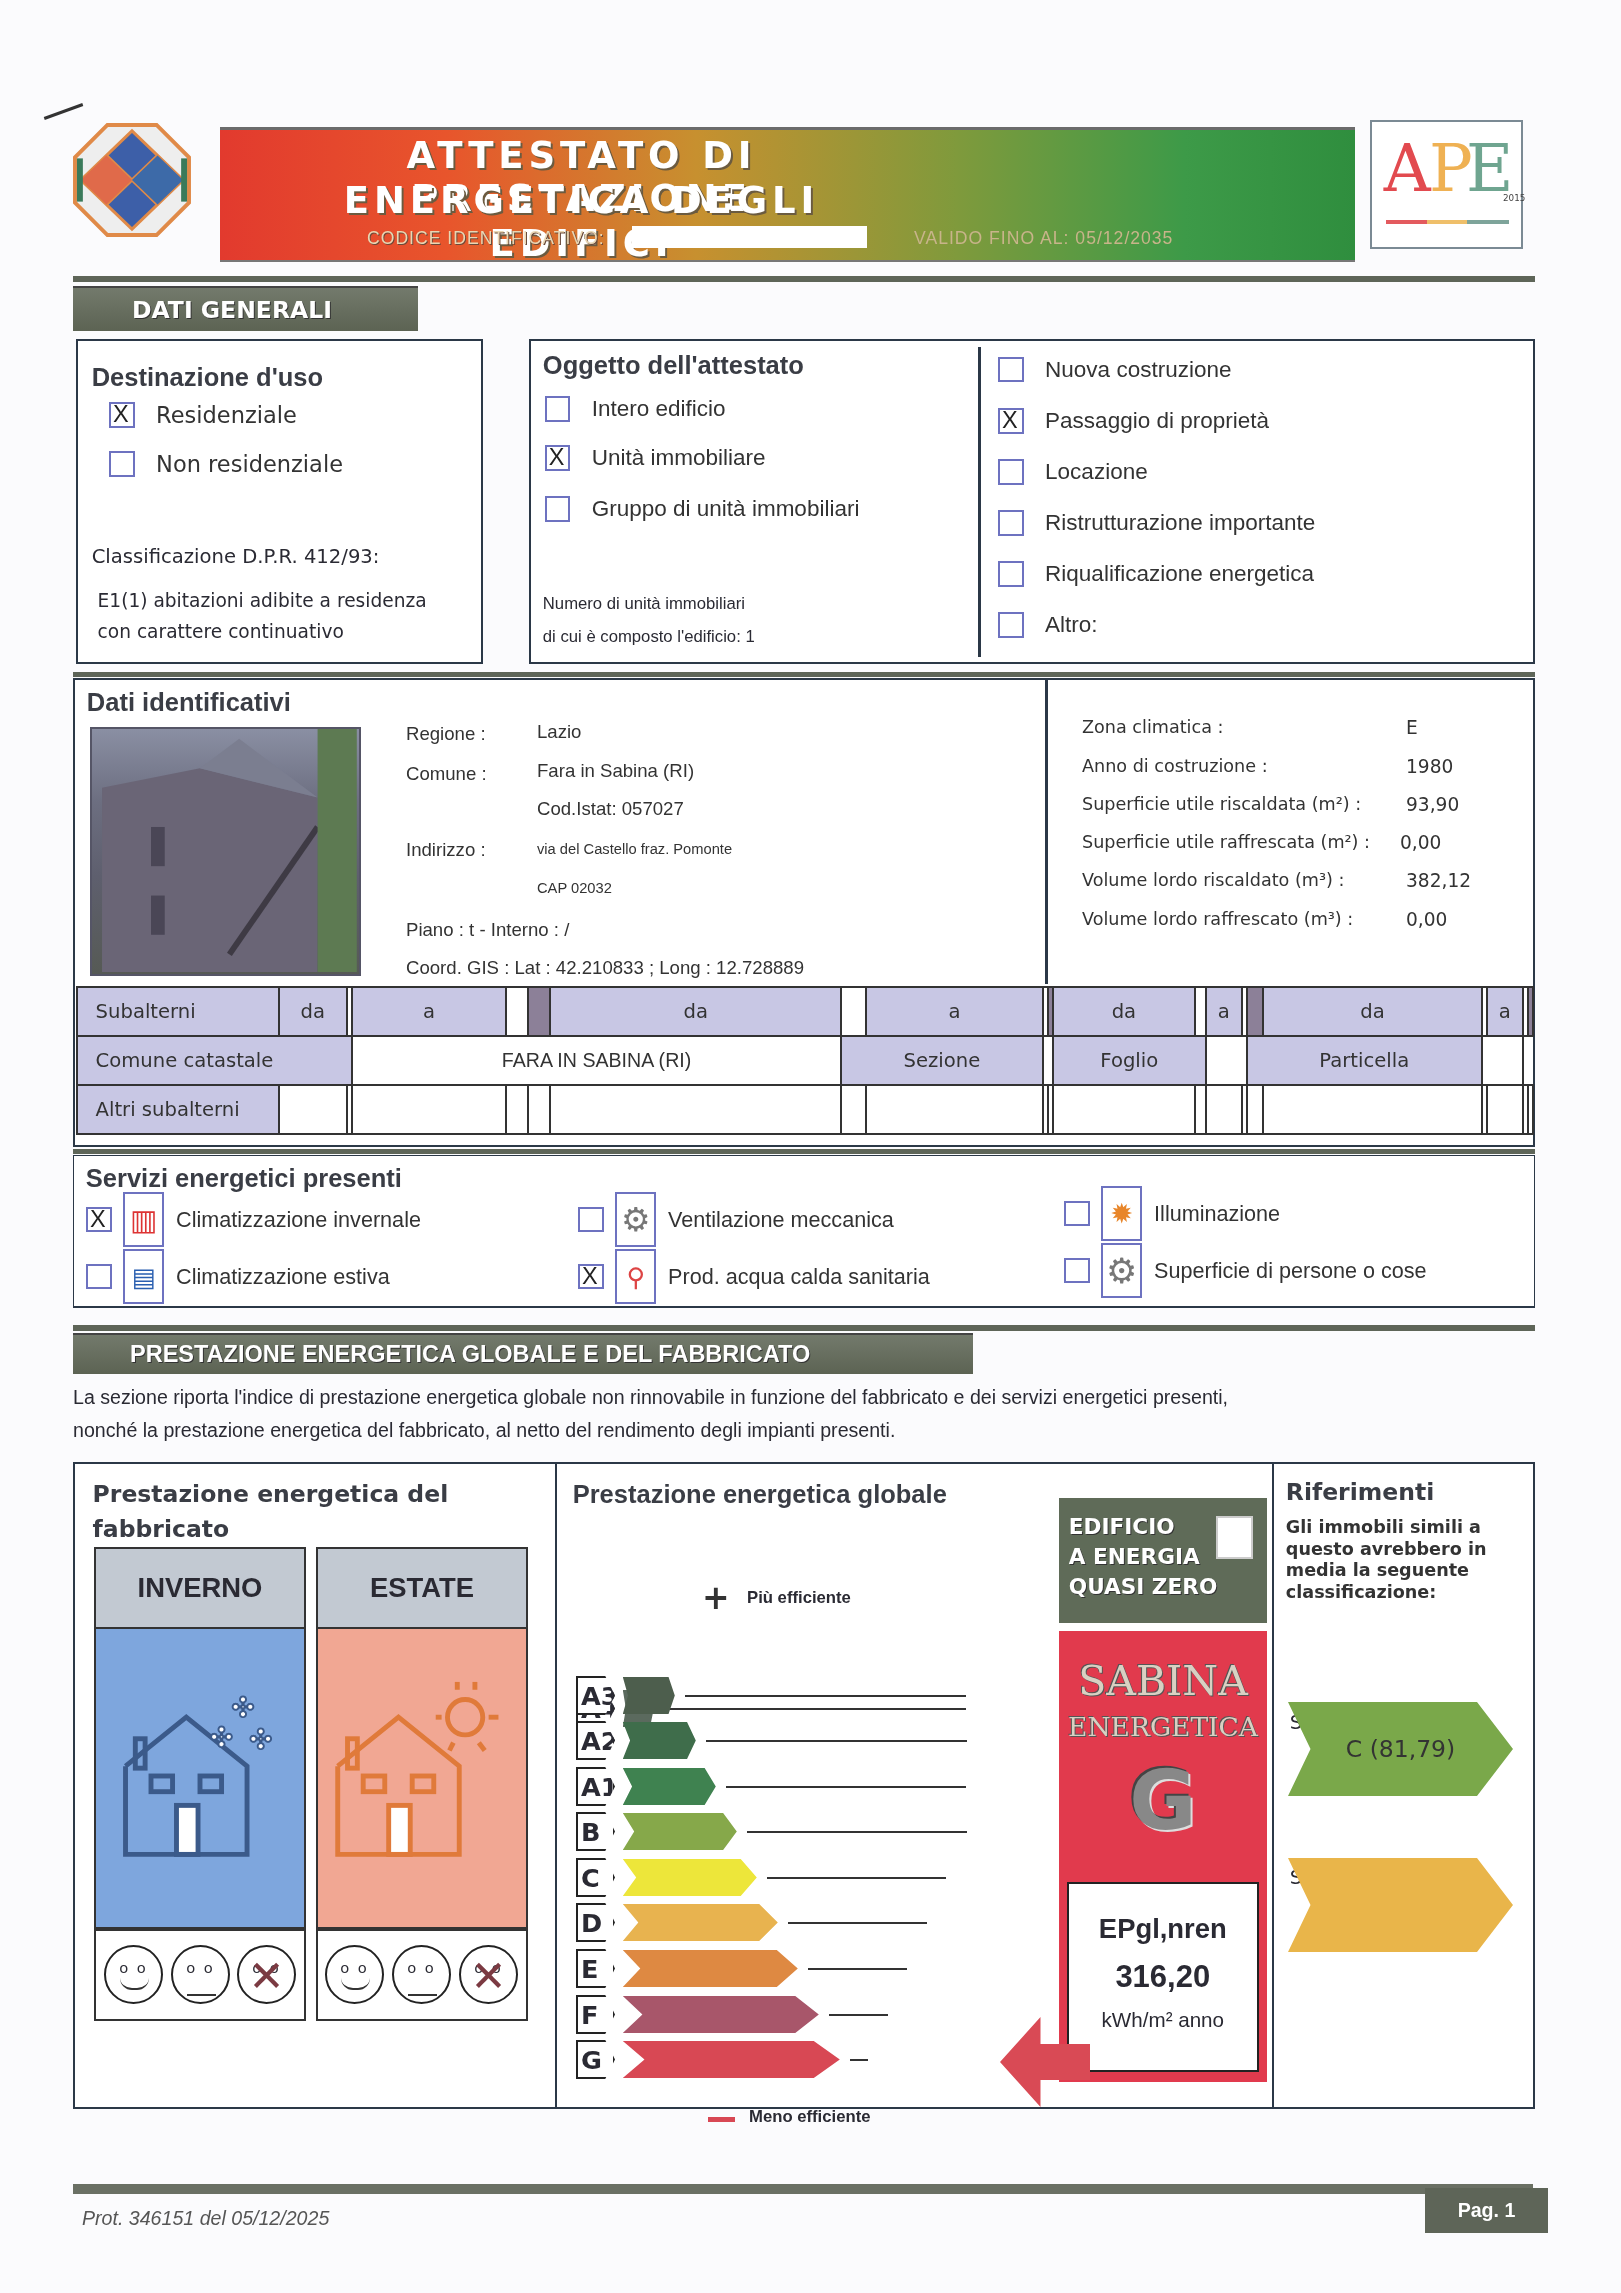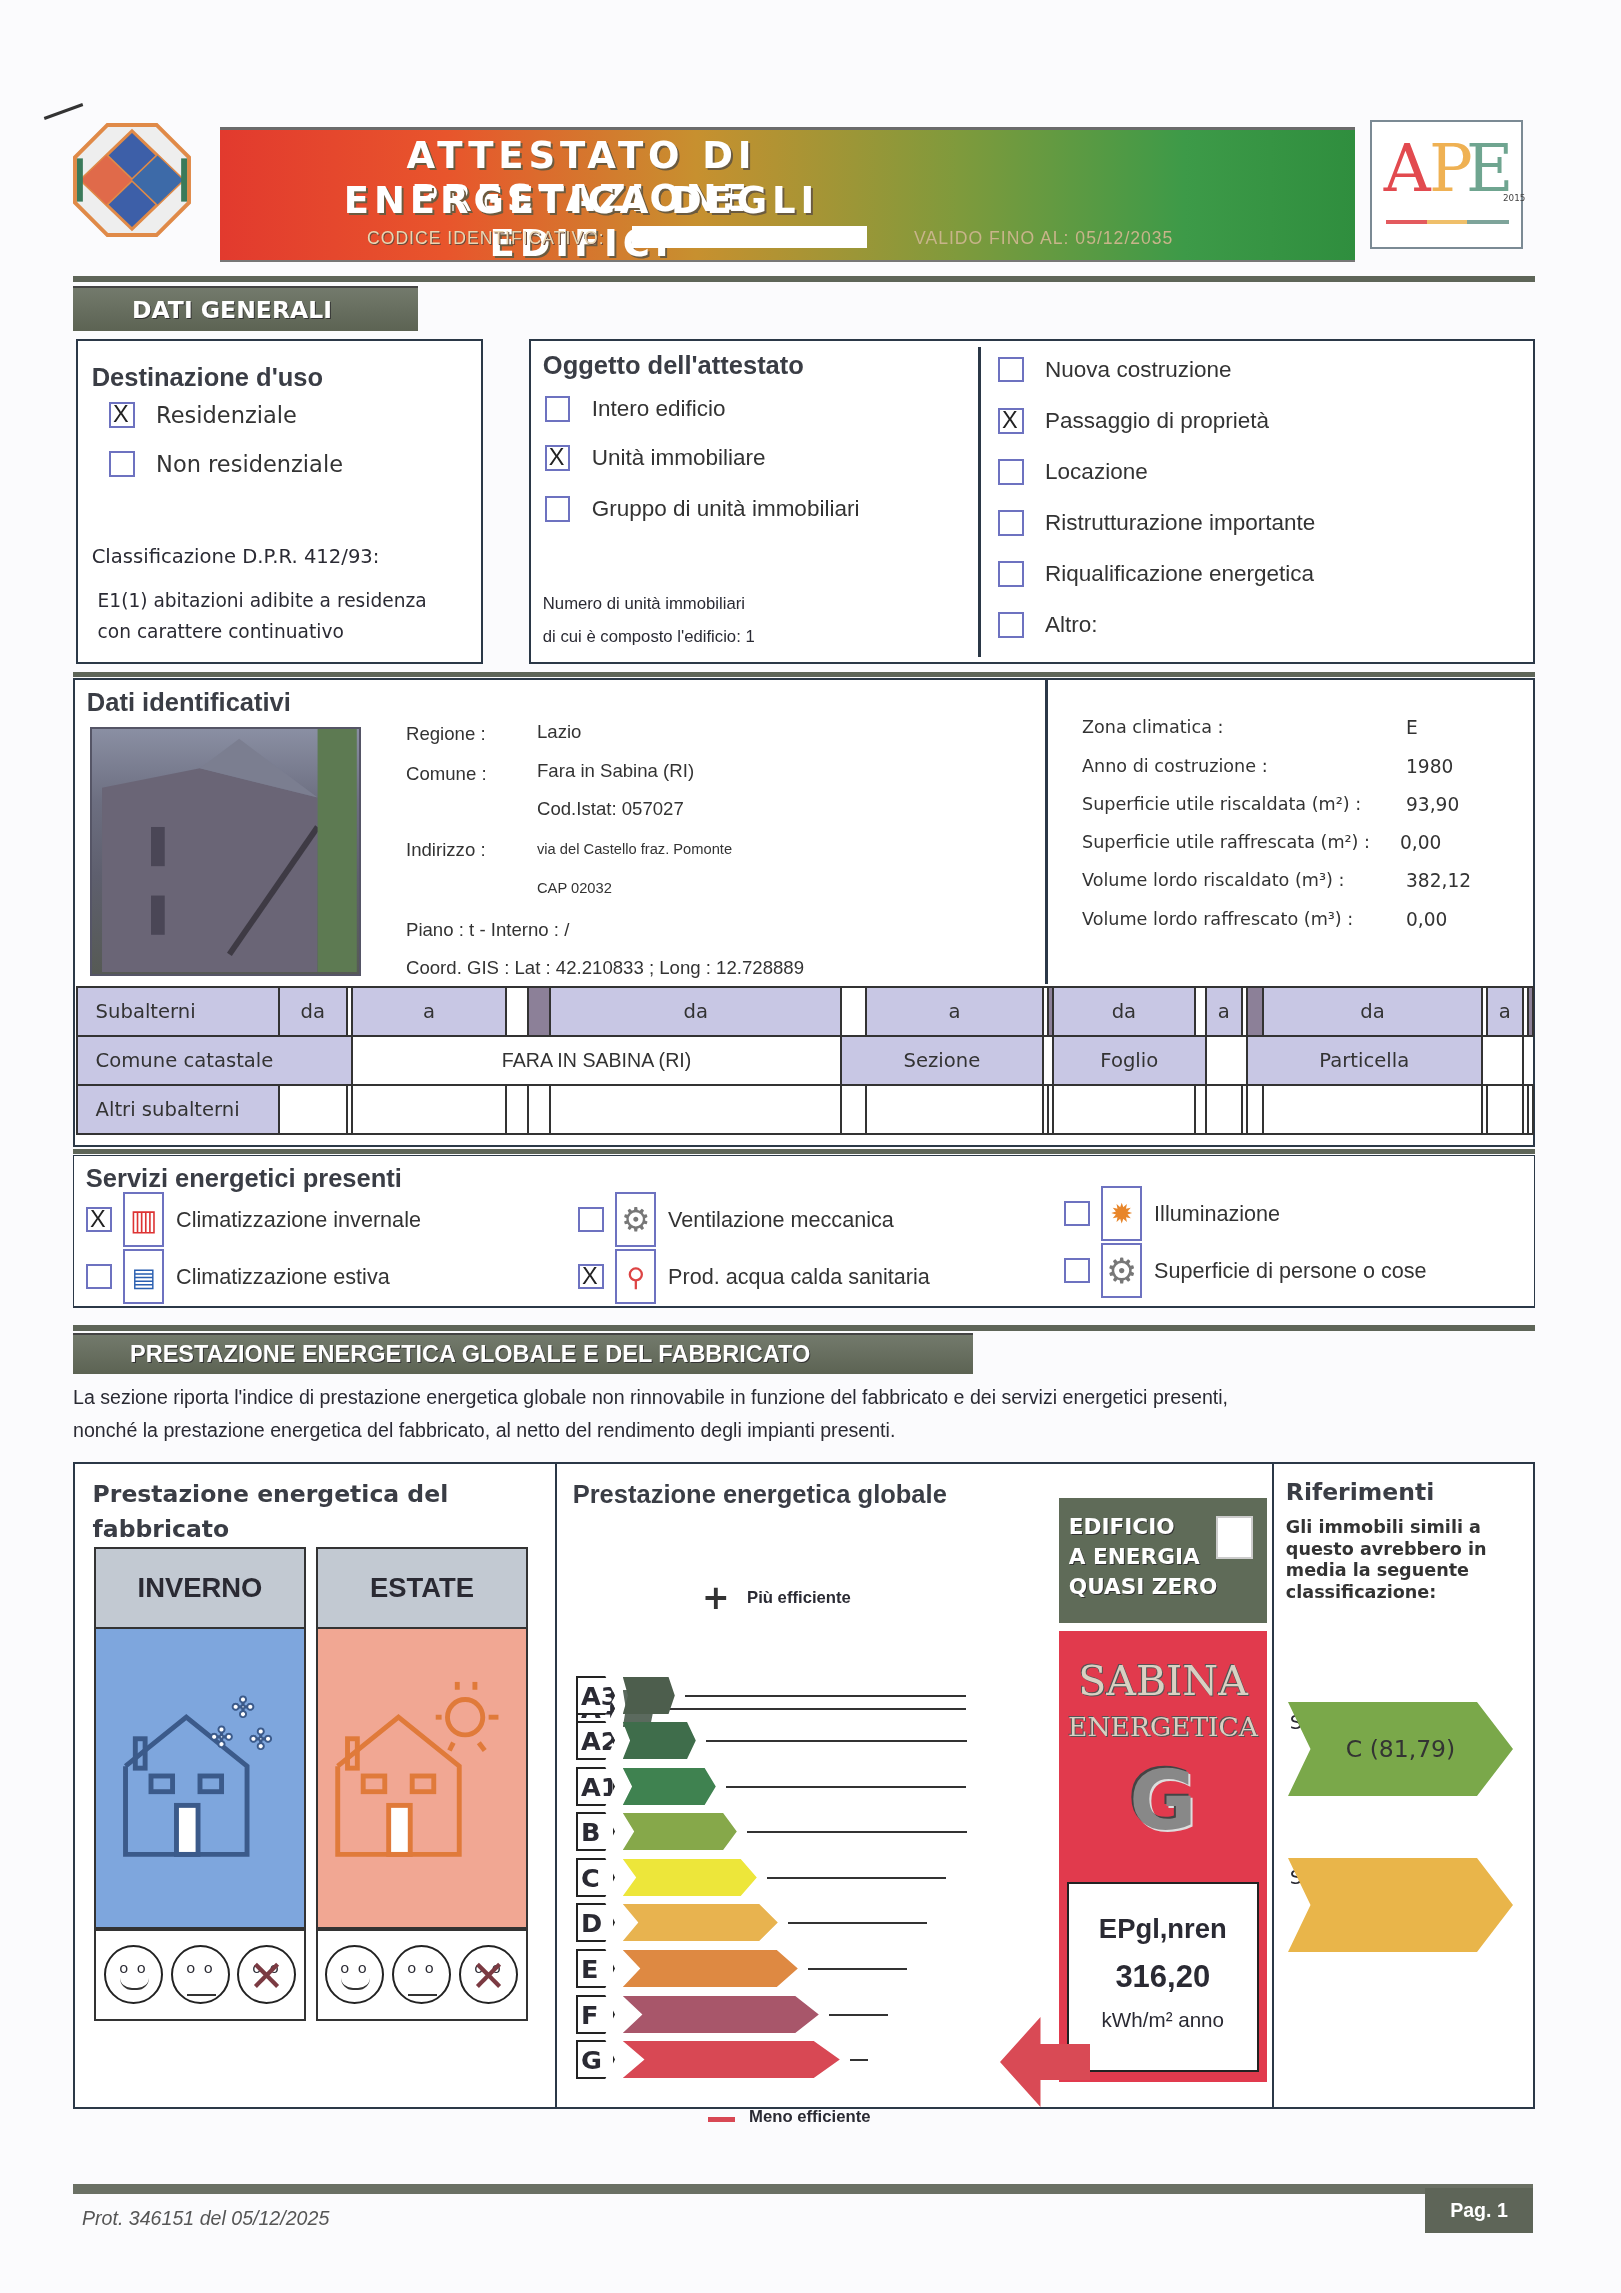--- a/index.html
+++ b/index.html
@@ -491,14 +491,14 @@
     <div>classificazione:</div>
   </div>
   <div class="abs" style="left:15.7px;top:247px;font-size:19.6px">Se nuovi:</div>
   <div class="abs" style="left:15.7px;top:402px;font-size:19.6px">Se esistenti:</div>
 </div>
 <div class="chev" id="chev-nuovi" style="top: 1702px; background: rgb(122, 168, 74);">C (81,79)</div>
 <div class="chev" id="chev-esistenti" style="top: 1858px; background: rgb(233, 181, 74);"></div>
 
 <div class="abs" style="left:73px;top:2184px;width:1460px;height:9.8px;background:#6a7064"></div>
 <div class="abs cn" style="left:82px;top:2207px;font-size:19.6px;font-style:italic;color:#555">Prot. 346151 del 05/12/2025</div>
-<div class="abs cn" style="left:1425px;top:2188px;width:108px;height:45px;background:#5e6558;color:#fff;font-weight:bold;font-size:19.6px;display:flex;align-items:center;justify-content:center">Pag. 1</div>
+<div class="abs cn" style="left:1425px;top:2188px;width:123px;height:45px;background:#5e6558;color:#fff;font-weight:bold;font-size:19.6px;display:flex;align-items:center;justify-content:center">Pag. 1</div>
 
 
 </body></html>

